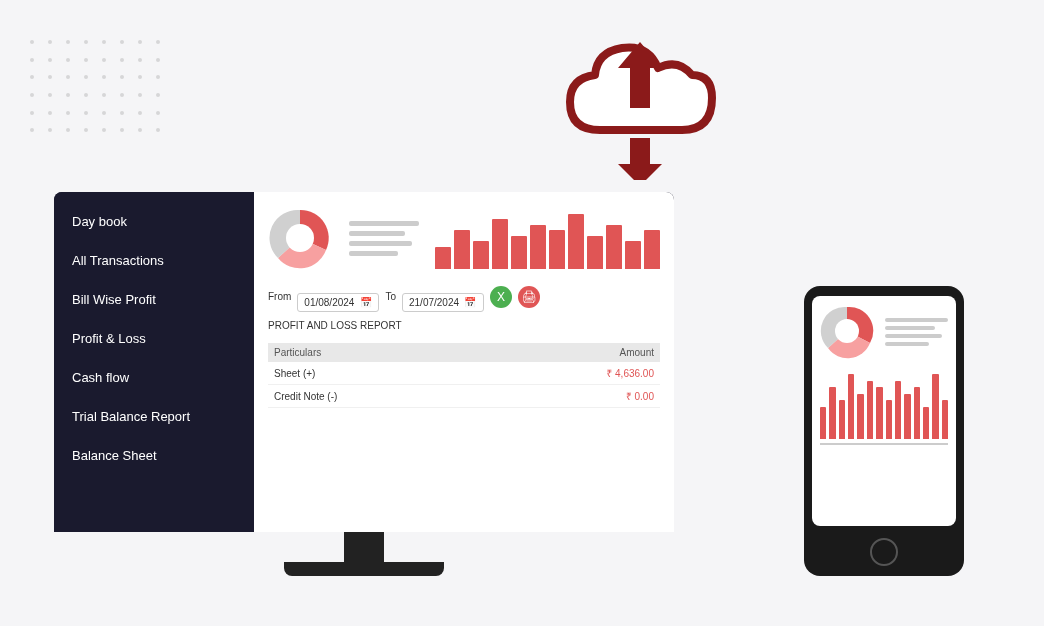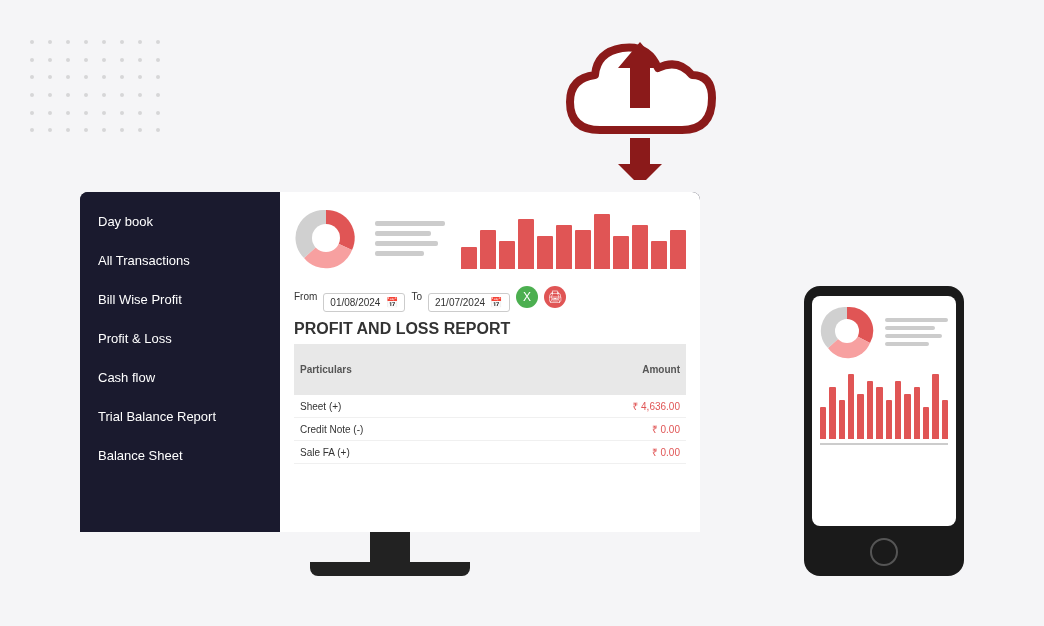--- a/index.html
+++ b/index.html
@@ -44,21 +44,21 @@
 
     .cloud-svg {
       width: 200px;
       height: 160px;
     }
 
     
     .monitor-wrapper {
       position: absolute;
       bottom: 50px;
-      left: 80px;
+      left: 54px;
       width: 620px;
     }
 
     .monitor-screen {
       background: #1a1a2e;
       border-radius: 8px 8px 0 0;
       display: flex;
       width: 100%;
       height: 340px;
       overflow: hidden;
@@ -154,40 +154,40 @@
       border-radius: 50%;
       display: flex;
       align-items: center;
       justify-content: center;
       font-size: 12px;
     }
     .icon-btn-green { background: #4caf50; color: white; }
     .icon-btn-red { background: #e05555; color: white; }
 
     .report-title {
-      font-size: 16px;
-      font-weight: bold;
+      font-size: 10px;
+      font-weight: normal;
       color: #333;
-      margin-bottom: 6px;
+      margin-bottom: 12px;
     }
 
     
     .mini-table {
       width: 100%;
       border-collapse: collapse;
       font-size: 10px;
     }
     .mini-table thead tr {
       background: #e8e8e8;
     }
     .mini-table th {
-      padding: 20px 6px;
+      padding: 4px 6px;
       text-align: left;
       color: #555;
-      font-weight: 700;
+      font-weight: 400;
     }
     .mini-table th:last-child { text-align: right; }
     .mini-table td {
       padding: 4px 6px;
       border-bottom: 1px solid #f0f0f0;
       color: #333;
     }
     .mini-table td:last-child {
       text-align: right;
       color: #e05555;
@@ -444,24 +444,20 @@
             <th>Amount</th>
           </tr>
         </thead>
         <tbody id="table-body">
         <tr>
               <td>Sheet (+)</td>
               <td>₹ 4,636.00</td>
             </tr>
             <tr>
               <td>Credit Note (-)</td>
-              <td>₹ 0.00</td>
-            </tr>
-            <tr>
-              <td>Sale FA (+)</td>
               <td>₹ 0.00</td>
             </tr>
           </tbody>
       </table>
     </div>
   </div>
 
   <div class="monitor-stand">
     <div class="stand-neck"></div>
     <div class="stand-base"></div>

